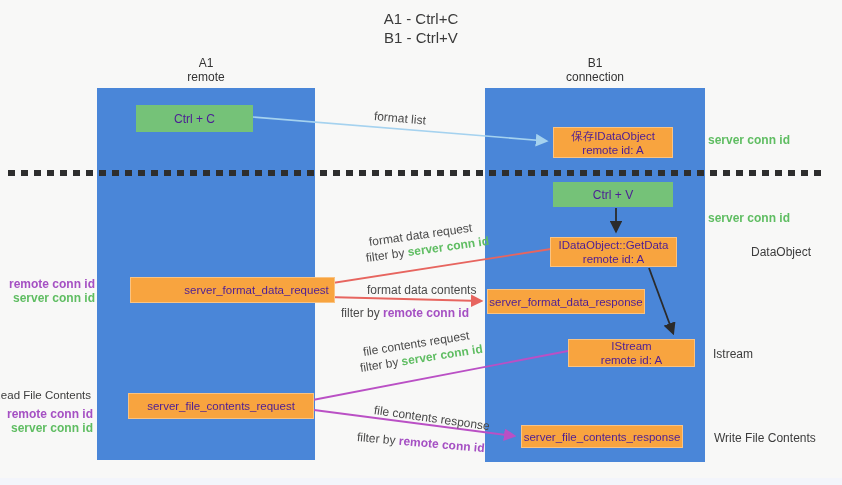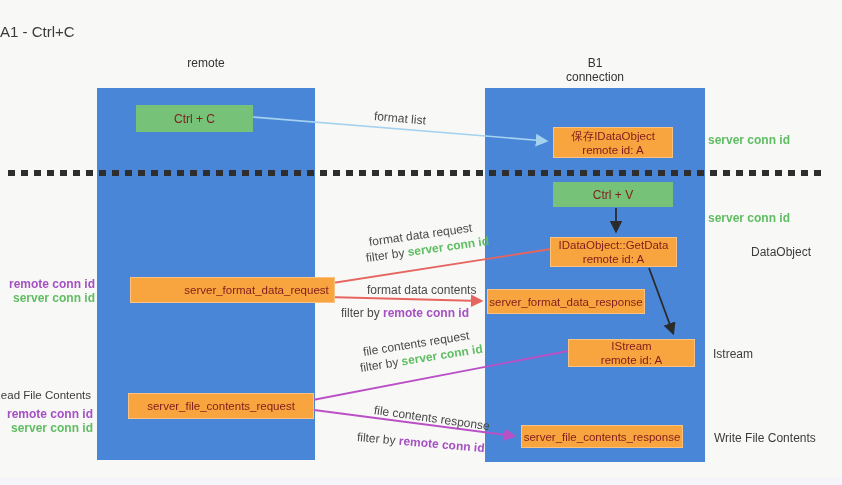--- a/index.html
+++ b/index.html
@@ -2,30 +2,30 @@
 <html><head>
 <meta charset="utf-8">
 <style>
   html,body { margin:0; padding:0; background:#f8f8f7; }
   .canvas {
     position:relative; width:842px; height:485px; overflow:hidden;
     background:#f8f8f7;
     font-family:"Liberation Sans", sans-serif;
   }
   .abs { position:absolute; }
-  .title { left:0; right:0; top:22px; font-size:15px; color:#3a3a3a; line-height:19px; z-index:9; }
+  .title { left:0; right:0; top:9px; text-align:center; font-size:15px; color:#3a3a3a; line-height:19px; z-index:9; }
   .colhead { text-align:center; font-size:12px; color:#333; line-height:14px; z-index:9; }
   .col { background:#4a86d8; z-index:1; }
   .divider {
     left:8px; top:170px; width:818px; height:6px; z-index:5;
     background-image:repeating-linear-gradient(90deg,#2e2e2e 0px,#2e2e2e 7px,transparent 7px,transparent 13px);
   }
   .node {
     display:flex; flex-direction:column; align-items:center; justify-content:center;
-    text-align:center; color:#7f1d1d; z-index:7; font-size:12px; line-height:14px;
+    text-align:center; color:#4c1d95; z-index:7; font-size:12px; line-height:14px;
   }
   .node.small { font-size:11.5px; }
   .green  { background:#75c278; }
   .orange { background:#f8a43f; box-shadow:0 0 0 1px rgba(255,255,255,0.35) inset; }
   .ann { font-size:12px; white-space:nowrap; z-index:8; color:#3c3c3c; }
   .green-t  { color:#5fbd62; font-weight:bold; }
   .purple-t { color:#a550c3; font-weight:bold; }
   .r-align { text-align:right; }
   .msg { font-size:12px; color:#4a4a4a; white-space:nowrap; z-index:8; transform-origin:left center; }
   svg.arrows { position:absolute; left:0; top:0; z-index:6; }
@@ -33,23 +33,25 @@
 </style>
 </head>
 <body>
 
 <div class="canvas">
 
   <div class="abs bottom-strip"></div>
 
   <div class="abs title">
     <div>A1 - Ctrl+C</div>
+    <div>B1 - Ctrl+V</div>
   </div>
 
   <div class="abs colhead" style="left:97px; top:56px; width:218px;">
+    <div>A1</div>
     <div>remote</div>
   </div>
   <div class="abs colhead" style="left:485px; top:56px; width:220px;">
     <div>B1</div>
     <div>connection</div>
   </div>
 
   <div class="abs col" style="left:97px; top:88px; width:218px; height:372px;"></div>
   <div class="abs col" style="left:485px; top:88px; width:220px; height:374px;"></div>
 

